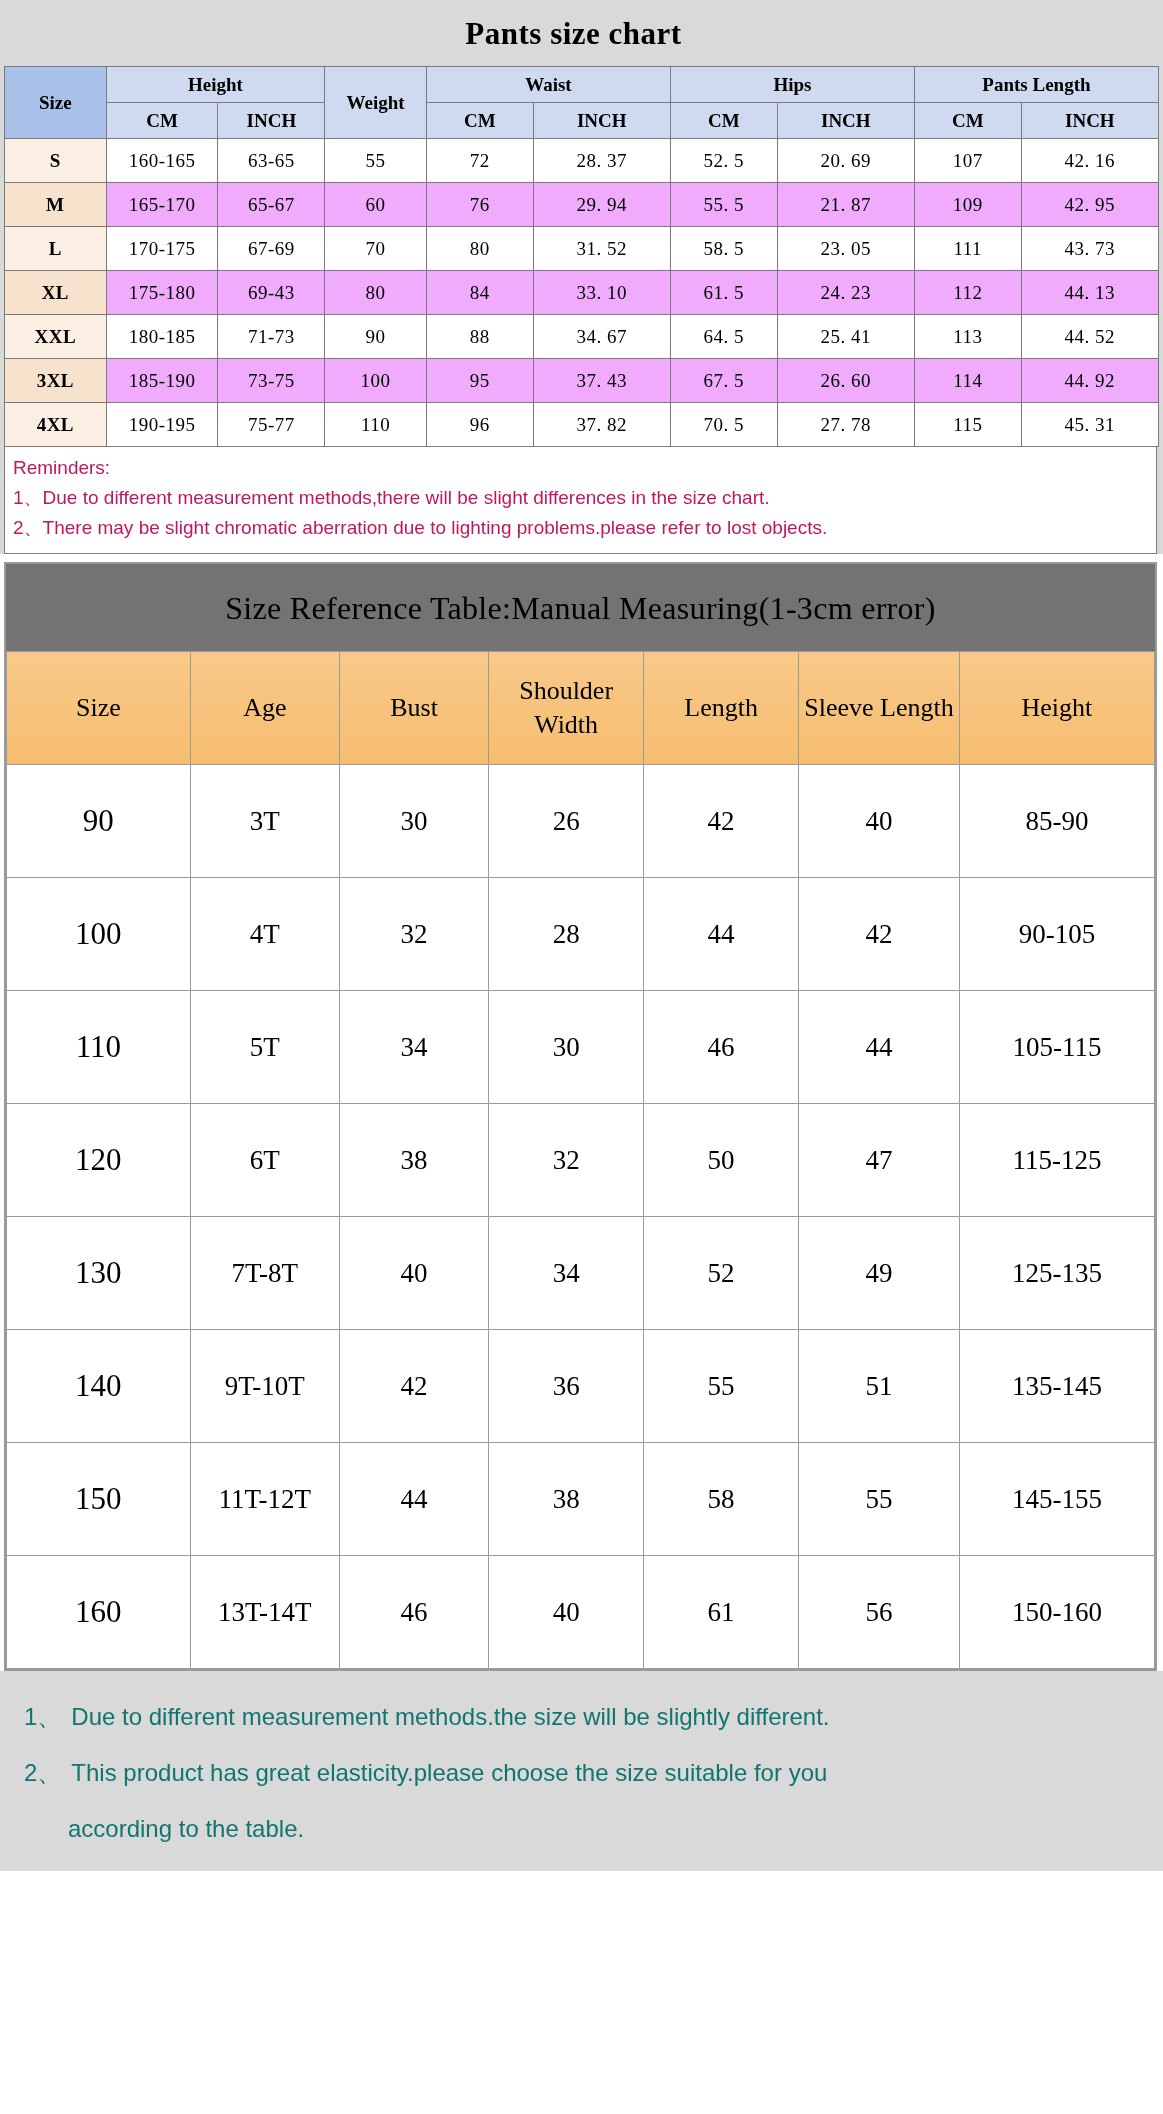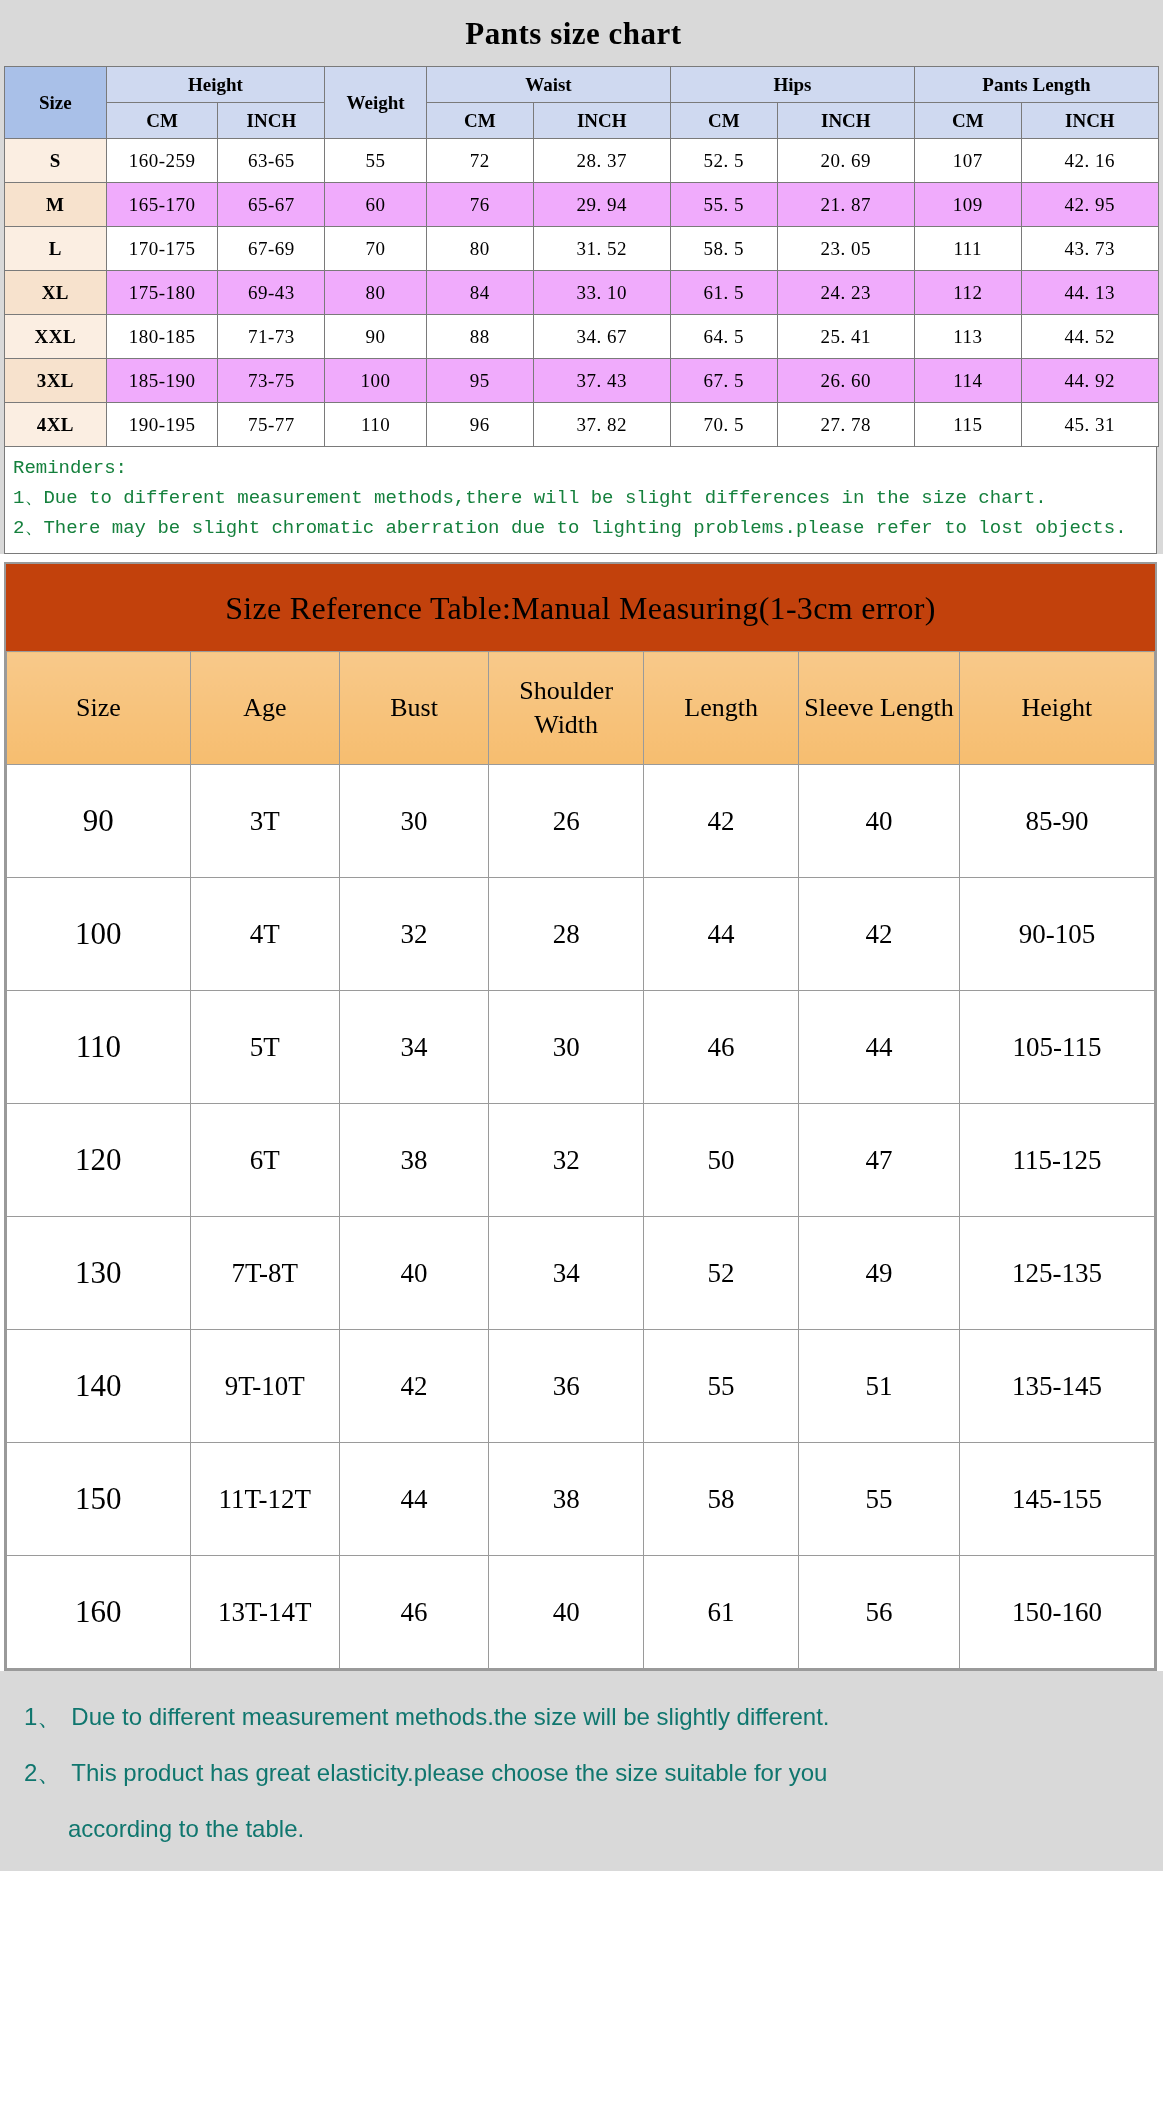--- a/index.html
+++ b/index.html
@@ -65,33 +65,33 @@
   .reminders {
     background: #ffffff;
     border: 1px solid #7a7a7a;
     border-top: none;
     margin: 0 4px;
     width: 1153px;
     box-sizing: border-box;
     padding: 6px 8px 10px 8px;
   }
   .reminders .line {
-    color: #15803d;
-    font-family: Liberation Mono, monospace;
+    color: #be185d;
+    font-family: Liberation Sans, sans-serif;
     font-size: 19px;
     line-height: 30px;
   }
 
   
   .ref-wrap {
     border: 2px solid #9a9a9a;
     margin: 8px 4px 0 4px;
     width: 1153px;
     box-sizing: border-box;
-    background: #c2410c;
+    background: #737373;
   }
   .ref-title {
     text-align: center;
     font-size: 32px;
     font-family: "Liberation Serif", serif;
     padding: 26px 0 24px 0;
     letter-spacing: .3px;
   }
   table.ref {
     border-collapse: collapse;
@@ -167,21 +167,21 @@
         <th>INCH</th>
         <th>CM</th>
         <th>INCH</th>
         <th>CM</th>
         <th>INCH</th>
       </tr>
     </thead>
     <tbody>
       <tr>
         <td class="sz">S</td>
-        <td>160-259</td>
+        <td>160-165</td>
         <td>63-65</td>
         <td>55</td>
         <td>72</td>
         <td>28. 37</td>
         <td>52. 5</td>
         <td>20. 69</td>
         <td>107</td>
         <td>42. 16</td>
       </tr>
       <tr class="alt">

